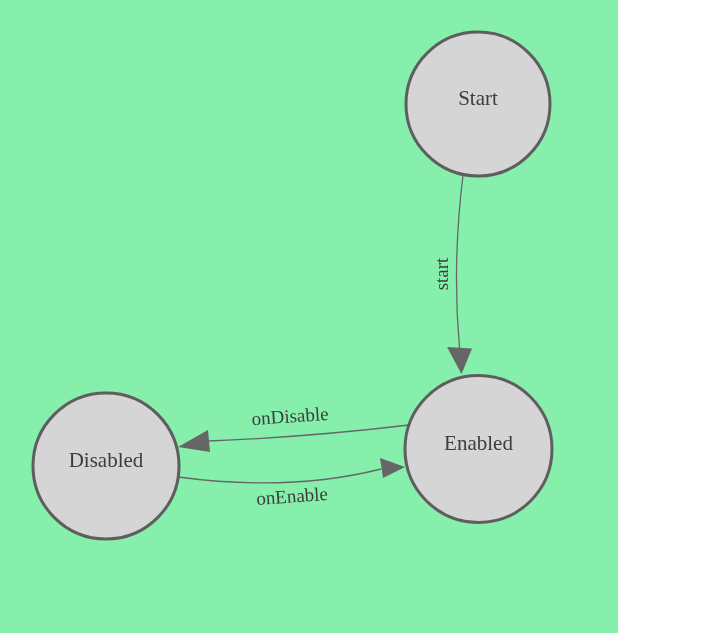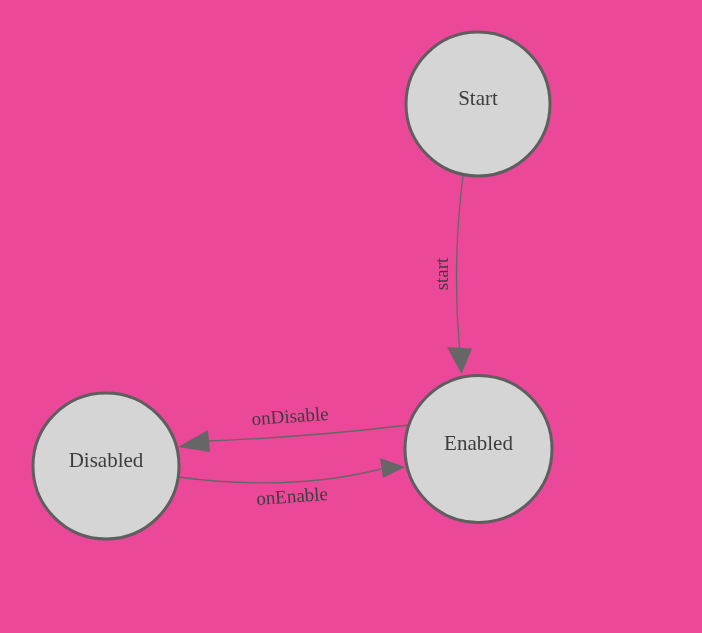--- a/index.html
+++ b/index.html
@@ -2,23 +2,23 @@
 <html><head>
 <meta charset="utf-8">
 <style>
   html, body {
     margin: 0;
     padding: 0;
     background: #ffffff;
   }
   #canvas {
     position: relative;
-    width: 702px;
+    width: 618px;
     height: 633px;
-    background: #ec4899;
+    background: #86efac;
     overflow: hidden;
     font-family: "Liberation Serif", "DejaVu Serif", serif;
   }
   svg text {
     font-family: "Liberation Serif", "DejaVu Serif", serif;
   }
   .node-label {
     font-size: 21px;
   }
   .edge-label {

